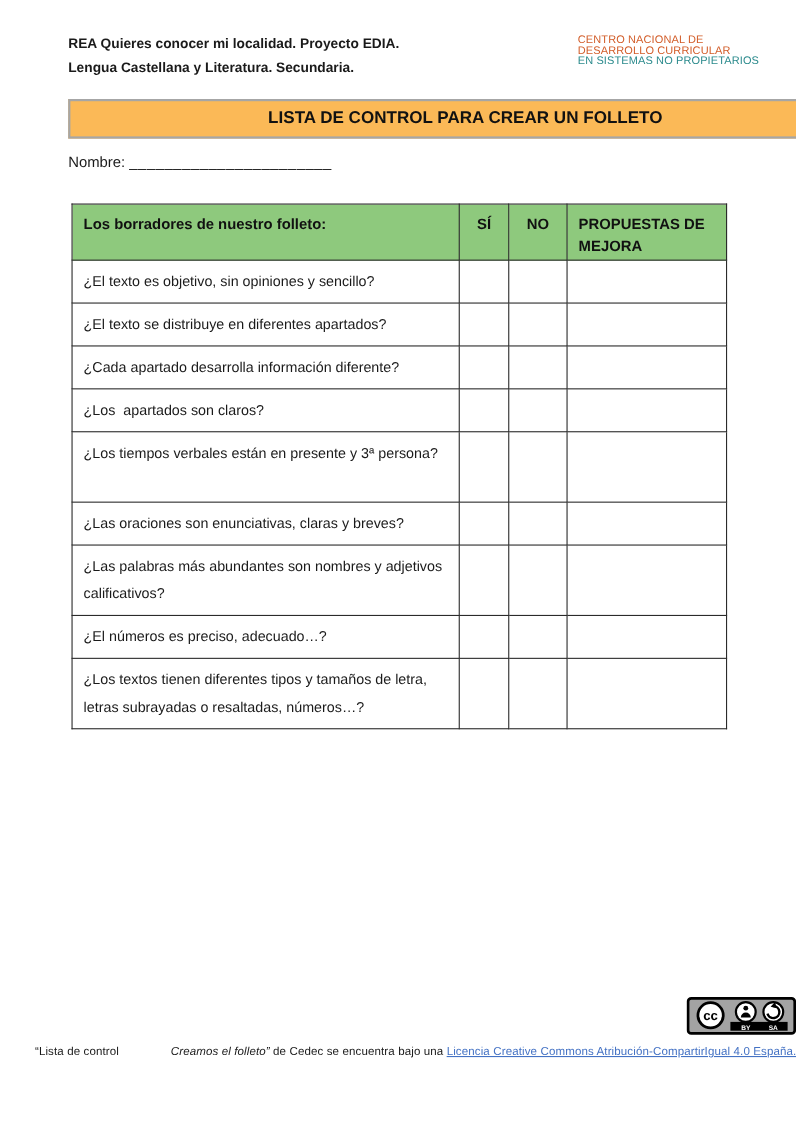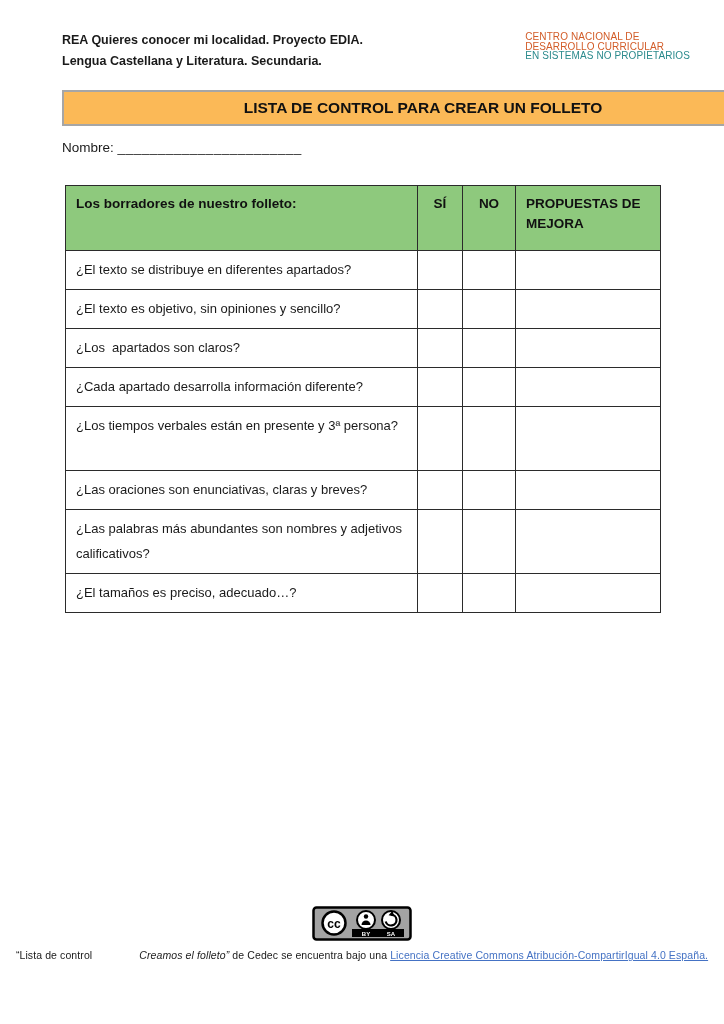--- a/index.html
+++ b/index.html
@@ -56,36 +56,36 @@
   }
   table.checklist td,table.checklist th{
     border:1px solid #2b2b2b;
     vertical-align:top;
     text-align:left;
   }
   col.c-q{width:352px;}
   col.c-si{width:45px;}
   col.c-no{width:53px;}
   col.c-prop{width:145px;}
-  tr.head{height:65px;}
+  tr.head{height:51px;}
   tr.head th{
     background:var(--green);
     font-size:13.5px;font-weight:bold;color:#111;
     padding:8px 10px 0 10px;line-height:20px;
   }
   tr.head th.center{text-align:center;padding-left:0;padding-right:0;}
   td.q{
     padding:6px 12px 6px 10px;
     line-height:25px;
     white-space:pre-wrap;
   }
   tr.single{height:39px;}
   tr.double{height:64px;}
   
-  .footer{position:absolute;left:0;right:0;top:906px;text-align:center;}
+  .footer{position:absolute;left:0;right:0;top:906px;text-align:right;}
   .cc-badge{display:inline-block;}
   .footer-text{
     margin-top:4px;
     font-size:10.5px;color:#1a1a1a;letter-spacing:.1px;
   }
   .footer-text .italic{font-style:italic;margin-left:44px;}
   .footer-text a{
     color:var(--link);text-decoration:underline;cursor:pointer;
   }
 </style>
@@ -125,39 +125,39 @@
         <col class="c-prop">
       </colgroup>
     <tbody>
         <tr class="head">
       <th>Los borradores de nuestro folleto:</th>
       <th class="center">SÍ</th>
       <th class="center">NO</th>
       <th>PROPUESTAS DE MEJORA</th>
     </tr>
     <tr class="single">
+      <td class="q">¿El texto es objetivo, sin opiniones y sencillo?</td>
+      <td></td>
+      <td></td>
+      <td></td>
+    </tr>
+    <tr class="single">
       <td class="q">¿El texto se distribuye en diferentes apartados?</td>
       <td></td>
       <td></td>
       <td></td>
     </tr>
     <tr class="single">
-      <td class="q">¿El texto es objetivo, sin opiniones y sencillo?</td>
+      <td class="q">¿Cada apartado desarrolla información diferente?</td>
       <td></td>
       <td></td>
       <td></td>
     </tr>
     <tr class="single">
       <td class="q">¿Los  apartados son claros?</td>
-      <td></td>
-      <td></td>
-      <td></td>
-    </tr>
-    <tr class="single">
-      <td class="q">¿Cada apartado desarrolla información diferente?</td>
       <td></td>
       <td></td>
       <td></td>
     </tr>
     <tr class="double">
       <td class="q">¿Los tiempos verbales están en presente y 3ª persona?</td>
       <td></td>
       <td></td>
       <td></td>
     </tr>
@@ -167,21 +167,27 @@
       <td></td>
       <td></td>
     </tr>
     <tr class="double">
       <td class="q">¿Las palabras más abundantes son nombres y adjetivos calificativos?</td>
       <td></td>
       <td></td>
       <td></td>
     </tr>
     <tr class="single">
-      <td class="q">¿El tamaños es preciso, adecuado…?</td>
+      <td class="q">¿El números es preciso, adecuado…?</td>
+      <td></td>
+      <td></td>
+      <td></td>
+    </tr>
+    <tr class="double">
+      <td class="q">¿Los textos tienen diferentes tipos y tamaños de letra, letras subrayadas o resaltadas, números…?</td>
       <td></td>
       <td></td>
       <td></td>
     </tr>
   </tbody>
     </table>
 
   <div class="footer">
     <div class="cc-badge">
       <svg width="100" height="35" viewBox="0 0 100 35">

